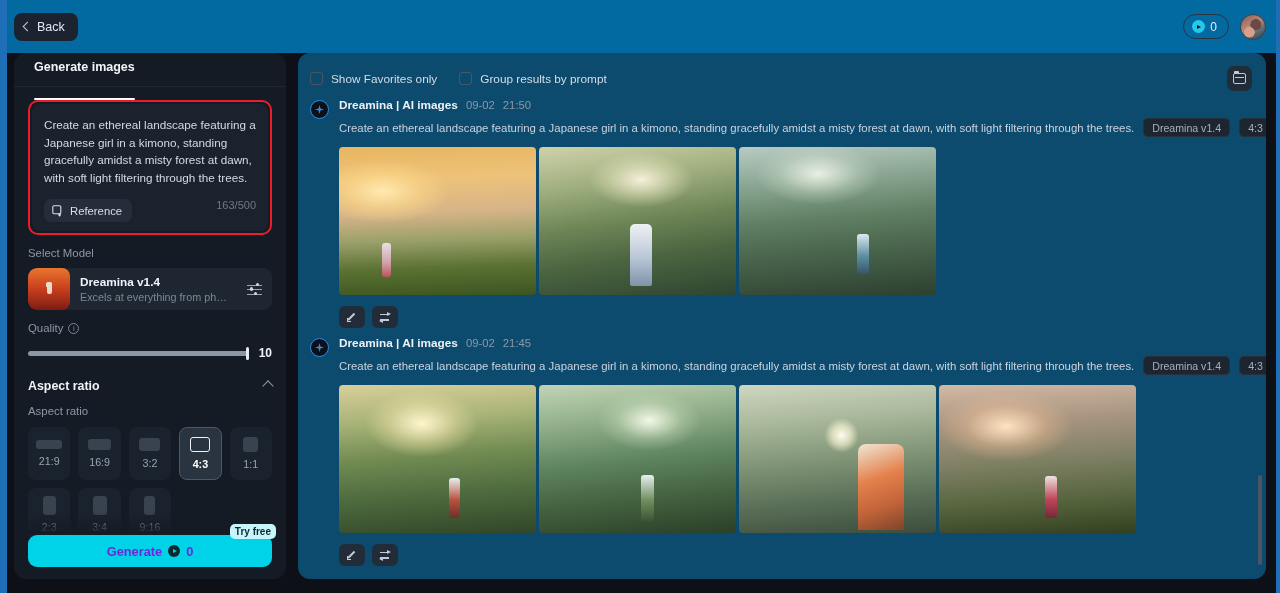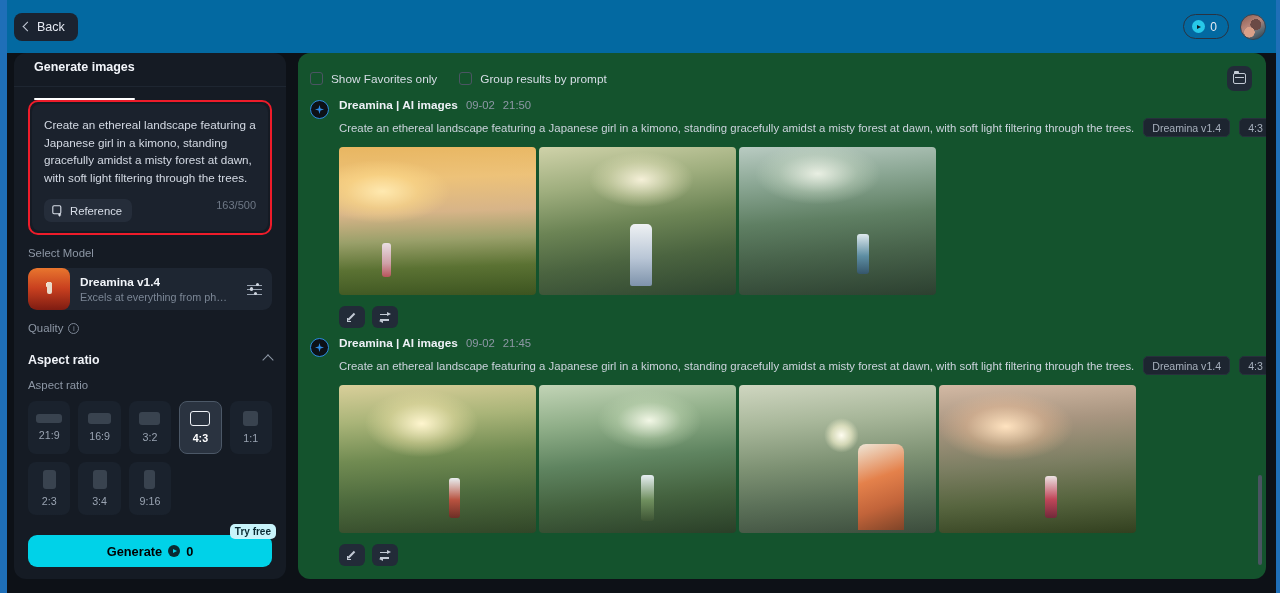--- a/index.html
+++ b/index.html
@@ -150,38 +150,38 @@
   }
   .ar-cell.sel { background: #2a3340; border-color: #4c5867; }
   .ar-shape { background: #39434f; border-radius: 3px; }
   .ar-cell.sel .ar-shape { background: #2a3340; border: 1.5px solid #eef1f6; }
   .ar-lbl { font-size: 10.7px; color: #9aa4b2; }
   .ar-cell.sel .ar-lbl { color: #fff; font-weight: bold; }
 
   .gen-wrap { position: absolute; left: 14px; right: 14px; bottom: 12px; }
   .gen-btn {
     width: 100%; height: 32px; border: none; border-radius: 9px;
-    background: #00d2e8; color: #000000; font-size: 12.8px; font-weight: bold;
+    background: #00d2e8; color: #6d28d9; font-size: 12.8px; font-weight: bold;
     display: flex; align-items: center; justify-content: center; gap: 6px;
     cursor: pointer; font-family: "Liberation Sans", sans-serif;
   }
   .coin-dark { width: 12px; height: 12px; border-radius: 50%; background: #0a2a31;
     display: inline-flex; align-items: center; justify-content: center; }
   .coin-dark::after { content:""; width:0; height:0; border-left: 4px solid #00d2e8;
     border-top: 2.4px solid transparent; border-bottom: 2.4px solid transparent; margin-left:1px;}
   .try-free {
     position: absolute; right: -4px; top: -11px; background: #c8f4fb; color: #0a2b33;
     font-size: 10px; font-weight: bold; border-radius: 5px; padding: 2px 5px;
   }
   .gen-fade { position:absolute; left:0; right:0; bottom:44px; height:22px;
     background: linear-gradient(180deg, rgba(21,27,36,0) 0%, #151b24 100%); pointer-events:none;}
 
   
   .main {
-    flex: 1 1 auto; margin-left: 12px; background: #14532d; border-radius: 12px;
+    flex: 1 1 auto; margin-left: 12px; background: #0c4a6e; border-radius: 12px;
     display: flex; flex-direction: column; overflow: hidden; position: relative; min-width:0;
   }
   .main-head { height: 31px; flex: 0 0 31px; display: flex; align-items: center;
     padding: 0 14px 0 12px; margin-top: 10px; }
   .chk-item { display: flex; align-items: center; gap: 8px; cursor: pointer; margin-right: 22px; }
   .chk { width: 13px; height: 13px; border: 1.4px solid #4b5costume; border-radius: 3px; }
   .chk { border: 1.4px solid #4b5563; }
   .chk-lbl { font-size: 11.8px; color: #d7dde6; }
   .gallery-btn {
     margin-left: auto; width: 25px; height: 25px; border-radius: 7px;
@@ -336,20 +336,26 @@
               <b></b>
               <b></b>
               <b></b>
           </span>
         </div>
 
         <div class="sub-label">
           <span>Quality</span>
           <i class="info-i">i</i>
         </div>
+        <div class="slider-row">
+          <div class="track">
+            <div class="knob"></div>
+          </div>
+          <span class="slider-val">10</span>
+        </div>
 
         <div class="sec-head">
           <span class="sec-title">Aspect ratio</span>
           <span class="caret"></span>
         </div>
         <div class="sub-label">Aspect ratio</div>
         <div class="ar-grid" id="ar-grid">
             <div class="ar-cell">
               <div class="ar-shape" style="width: 26px; height: 9px;"></div>
               <div class="ar-lbl">21:9</div>

